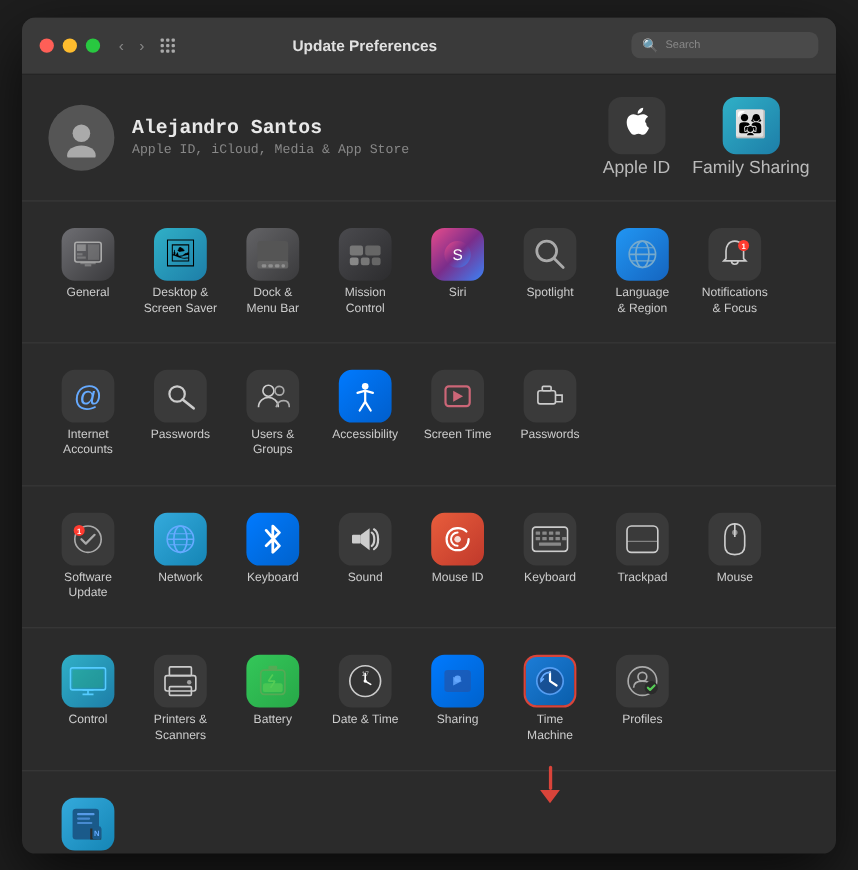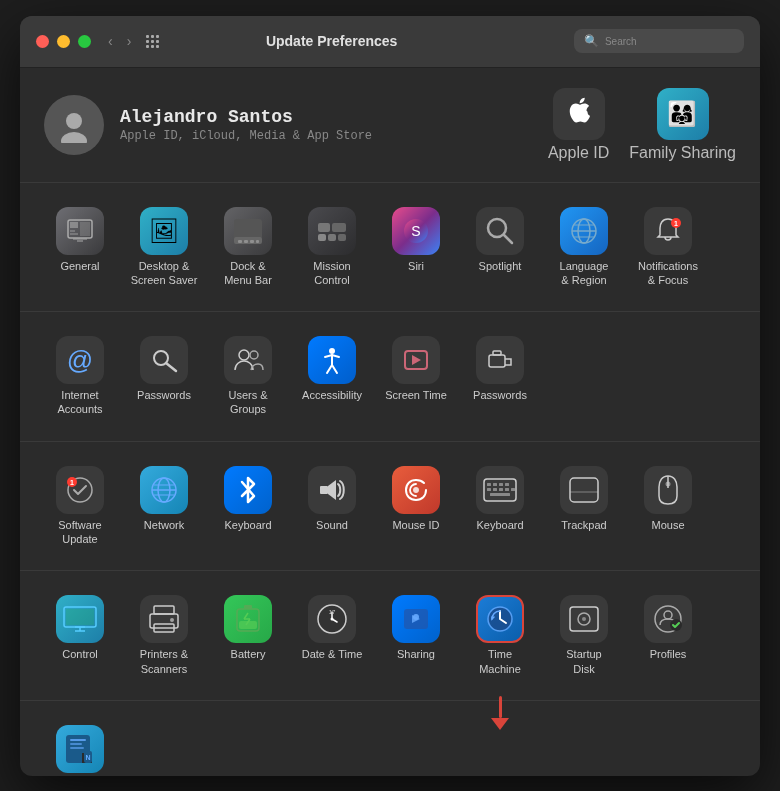--- a/index.html
+++ b/index.html
@@ -646,30 +646,20 @@
             </svg>
           </div>
           <div class="pref-label">Time<br>Machine</div>
 
           <div style="position:absolute; bottom:-46px; left:50%; transform:translateX(-50%); display:flex; flex-direction:column; align-items:center; z-index:10;">
             <div style="width:3px; height:22px; background:#d9443a; border-radius:2px;"></div>
             <div style="width:0; height:0; border-left:9px solid transparent; border-right:9px solid transparent; border-top:12px solid #d9443a;"></div>
           </div>
         </div>
         <div class="pref-item">
-          <div class="pref-icon icon-startup">
-            <svg width="32" height="28" viewBox="0 0 32 28" fill="none">
-              <rect x="2" y="2" width="28" height="24" rx="3" stroke="#ccc" stroke-width="1.5" fill="none"></rect>
-              <circle cx="16" cy="14" r="6" stroke="#aaa" stroke-width="1.5" fill="none"></circle>
-              <circle cx="16" cy="14" r="2" fill="#aaa" opacity="0.7"></circle>
-            </svg>
-          </div>
-          <div class="pref-label">Startup<br>Disk</div>
-        </div>
-        <div class="pref-item">
           <div class="pref-icon icon-profiles">
             <svg width="32" height="32" viewBox="0 0 32 32" fill="none">
               <circle cx="16" cy="16" r="13" stroke="#aaa" stroke-width="1.5" fill="none"></circle>
               <path d="M8 22 C8 18 11 16 16 16 C21 16 24 18 24 22" stroke="#aaa" stroke-width="1.5" fill="none"></path>
               <circle cx="16" cy="12" r="4" stroke="#aaa" stroke-width="1.5" fill="none"></circle>
               <circle cx="24" cy="22" r="6" fill="#2a2a2a"></circle>
               <path d="M21 22 L23 24 L27 20" stroke="#5c5" stroke-width="2" stroke-linecap="round" stroke-linejoin="round"></path>
             </svg>
           </div>
           <div class="pref-label">Profiles</div>

